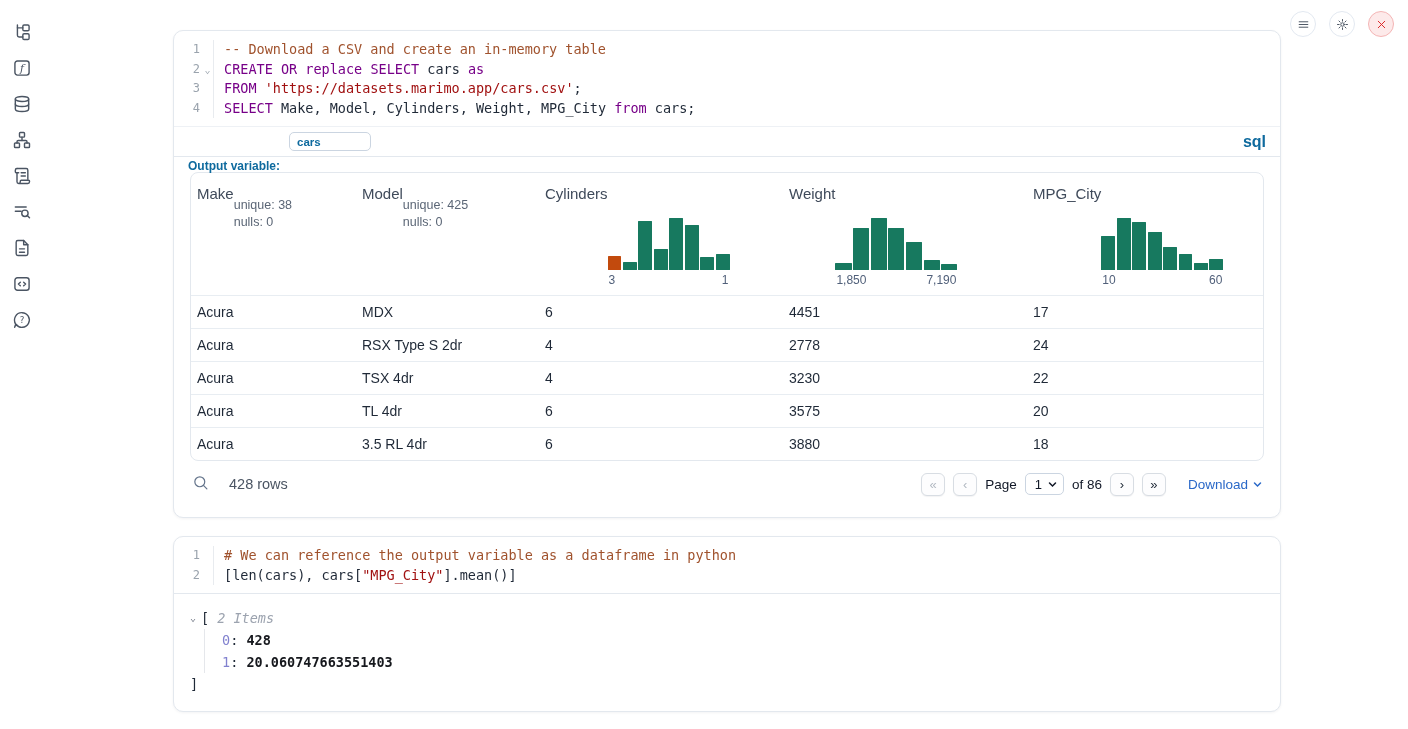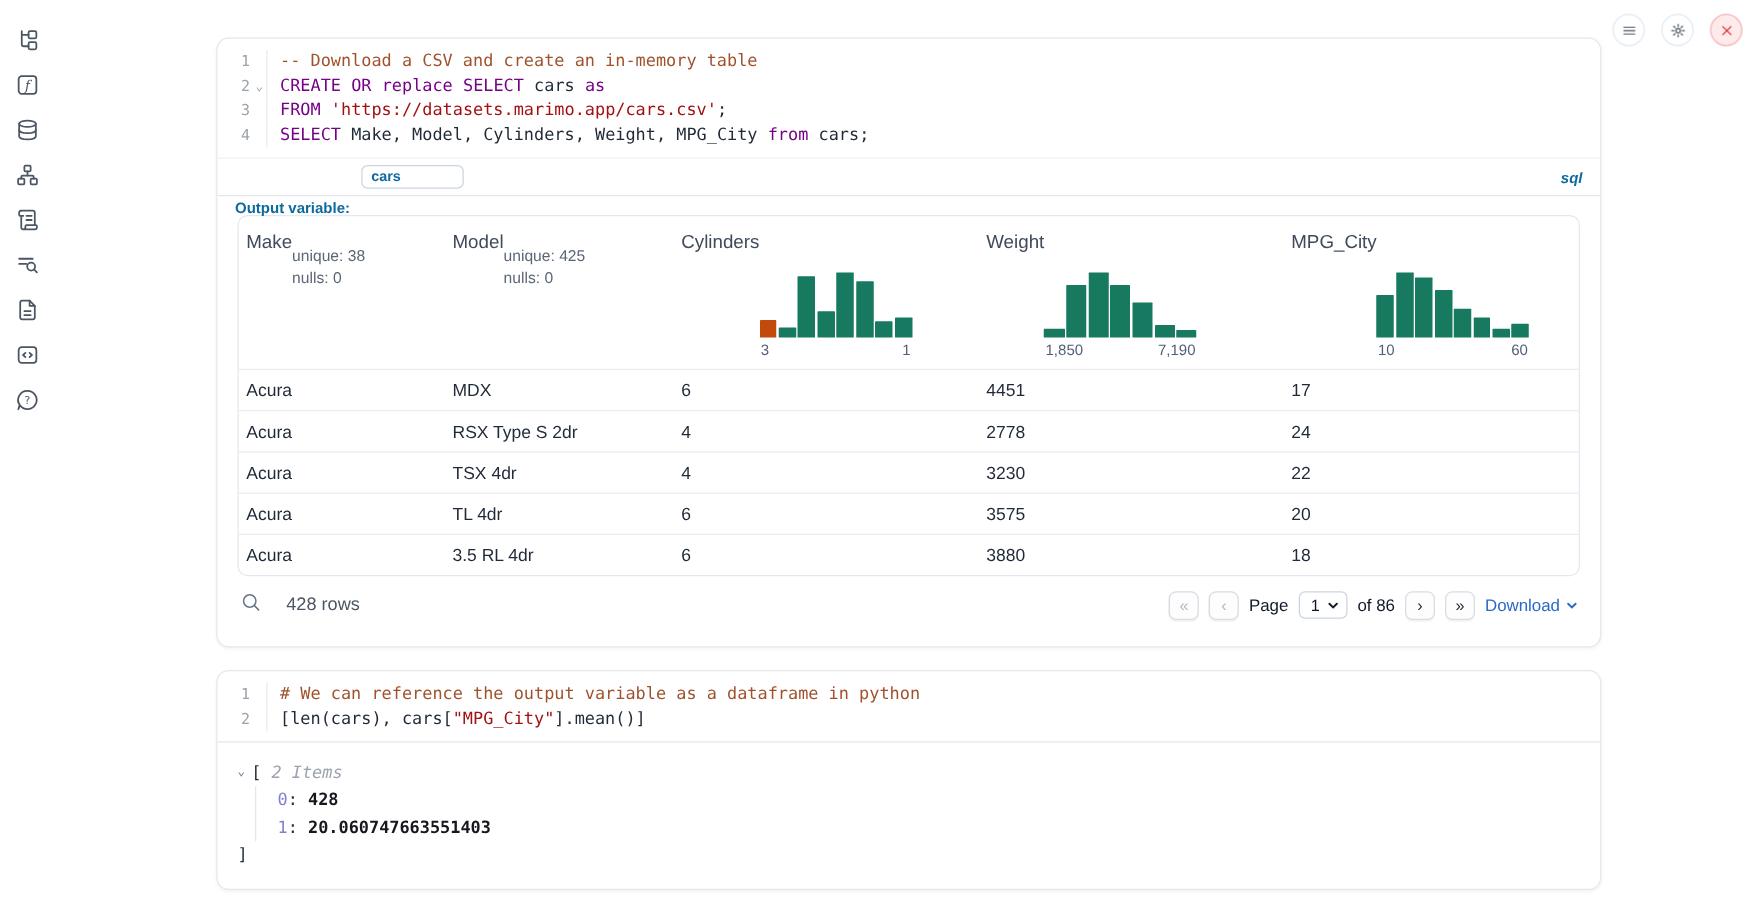--- a/index.html
+++ b/index.html
@@ -42,21 +42,21 @@
   .tok-kw { color:#770088; }
   .tok-str { color:#a11111; }
 
   
   .meta-row { display:flex; align-items:center; height:30px; padding:0 14px;
     border-top:1px solid #eef1f5; }
   .meta-label { font-size:12px; font-weight:bold; color:#0e6a9e;margin-top:48px; }
   .meta-input { width:82px; height:19px; margin-left:9px; padding:0 7px;
     border:1px solid #cbd5e1; border-radius:5px; font-size:11.5px; font-weight:bold;
     color:#0e6a9e; font-family:"Liberation Sans", sans-serif; outline:none; }
-  .lang-badge { margin-left:auto; font-size:12px; font-weight:bold; color:#0e6a9e; cursor:pointer;font-style:italic; }
+  .lang-badge { margin-left:auto; font-size:16px; font-weight:bold; color:#0e6a9e; cursor:pointer; }
 
   
   .output-area { padding:15px 16px 12px; border-top:1px solid #e3e8ee; }
   .table-card { border:1px solid #e3e8ee; border-radius:8px; overflow:hidden; }
   .thead { display:grid; grid-template-columns:165px 183px 244px 244px 1fr; height:122px; }
   .th { padding:12px 6px 8px; display:flex; cursor:pointer; }
   .th-label { font-size:15px; color:#3f4a5a; }
   .th-stats { margin-top:12px; font-size:12.5px; color:#5b6676; line-height:16.5px; }
   .hist { margin-top:auto; width:122px; }
   .hist-bars { display:flex; align-items:flex-end; gap:1.5px; height:52px; }
@@ -74,21 +74,21 @@
   .pager { margin-left:auto; display:flex; align-items:center; gap:8px; }
   .pg-btn { width:24px; height:23px; border:1px solid #d8dde3; border-radius:6px; background:#fdfdfe;
     box-shadow:0 1px 1px rgba(15,23,42,.05); display:flex; align-items:center; justify-content:center;
     font-size:13px; color:#1f2937; cursor:pointer; }
   .pg-btn.disabled { color:#b3bac3; cursor:default; }
   .pg-text { font-size:13.5px; color:#111827; }
   .page-select { display:flex; align-items:center; gap:6px; height:22px; padding:0 6px 0 9px;
     border:1px solid #cbd5e1; border-radius:5px; font-size:13px; color:#111827; cursor:pointer; }
   .page-select svg, .dl-link svg { width:9px; height:9px; stroke-width:2; fill:none; stroke-linecap:round; }
   .page-select svg { stroke:#111827; }
-  .dl-link { display:flex; align-items:center; gap:5px; font-size:13.5px;
+  .dl-link { margin-left:14px; display:flex; align-items:center; gap:5px; font-size:13.5px;
     color:#2968c8; cursor:pointer; }
   .dl-link svg { stroke:#2968c8; }
 
   
   .py-output { padding:13px 16px 16px; border-top:1px solid #e3e8ee;
     font-family:"DejaVu Sans Mono", monospace; font-size:13.5px; line-height:22px; color:#1f2937; }
   .tree-head { display:flex; align-items:center; gap:5px; }
   .tree-chevron { color:#6b7280; font-size:10px; }
   .tree-items-label { color:#9ca3af; font-style:italic; margin-left:3px; }
   .tree-items { margin-left:14px; border-left:1px solid #e5e7eb; padding-left:17px; }

